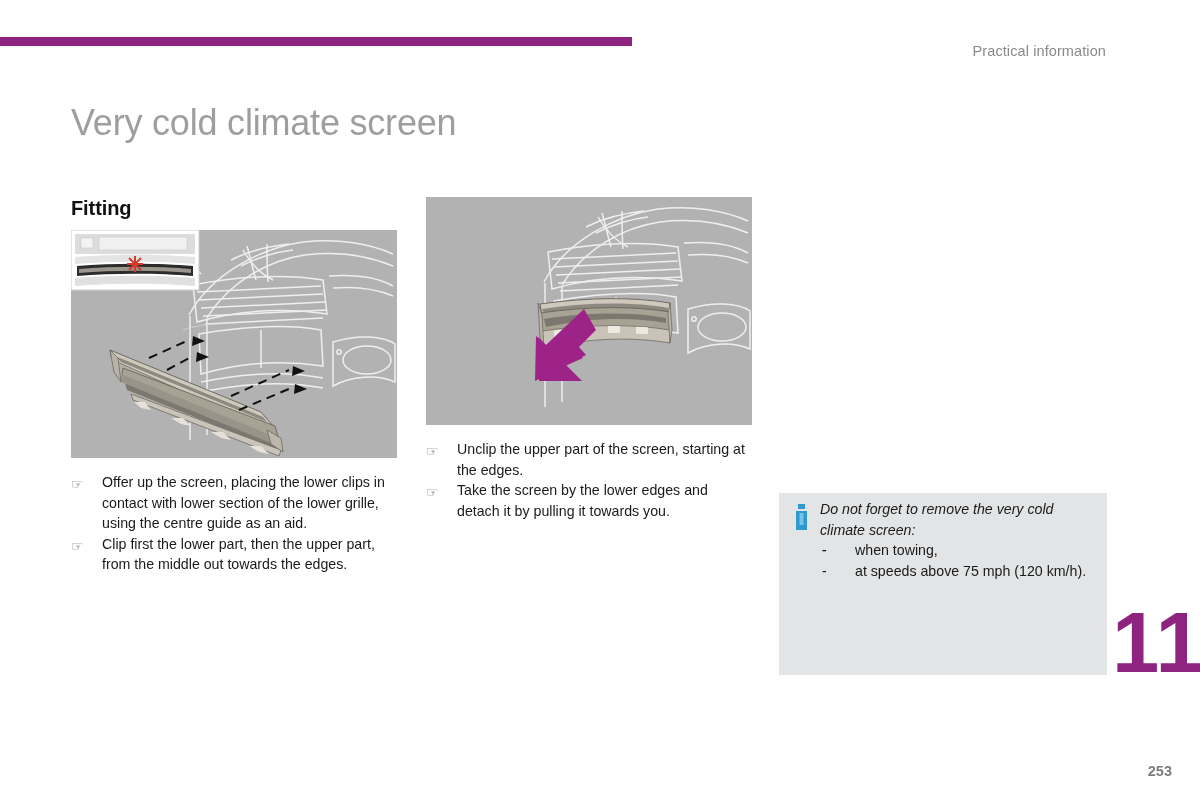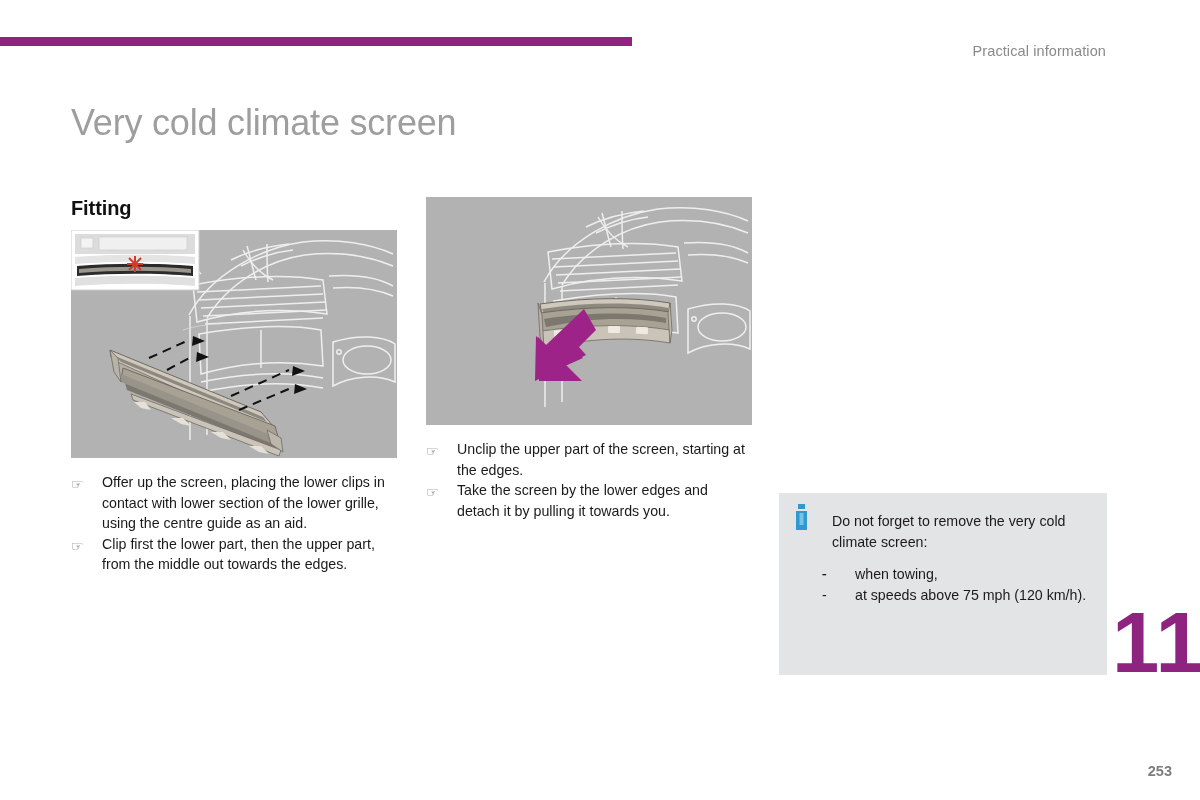--- a/index.html
+++ b/index.html
@@ -127,21 +127,21 @@
   }
   .info-text {
     position: absolute;
     left: 41px;
     top: 6px;
     width: 278px;
     font-size: 14.2px;
     line-height: 20.5px;
     color: #1a1a1a;
   }
-  .info-lead { margin: 12px; }
+  .info-lead { margin: 0; font-style: italic; }
   .info-list {
     list-style: none;
     margin: 0;
     padding: 0;
   }
   .info-list li {
     position: relative;
     padding-left: 35px;
   }
   .info-dash {

